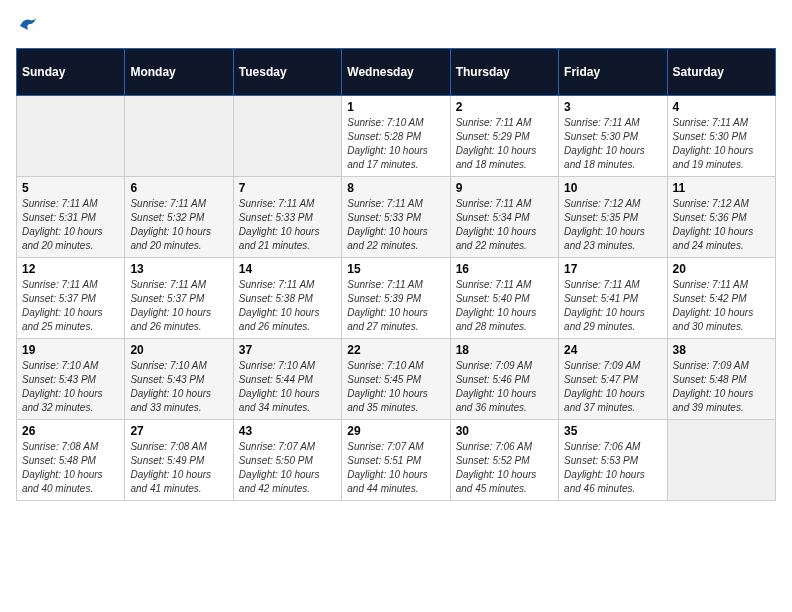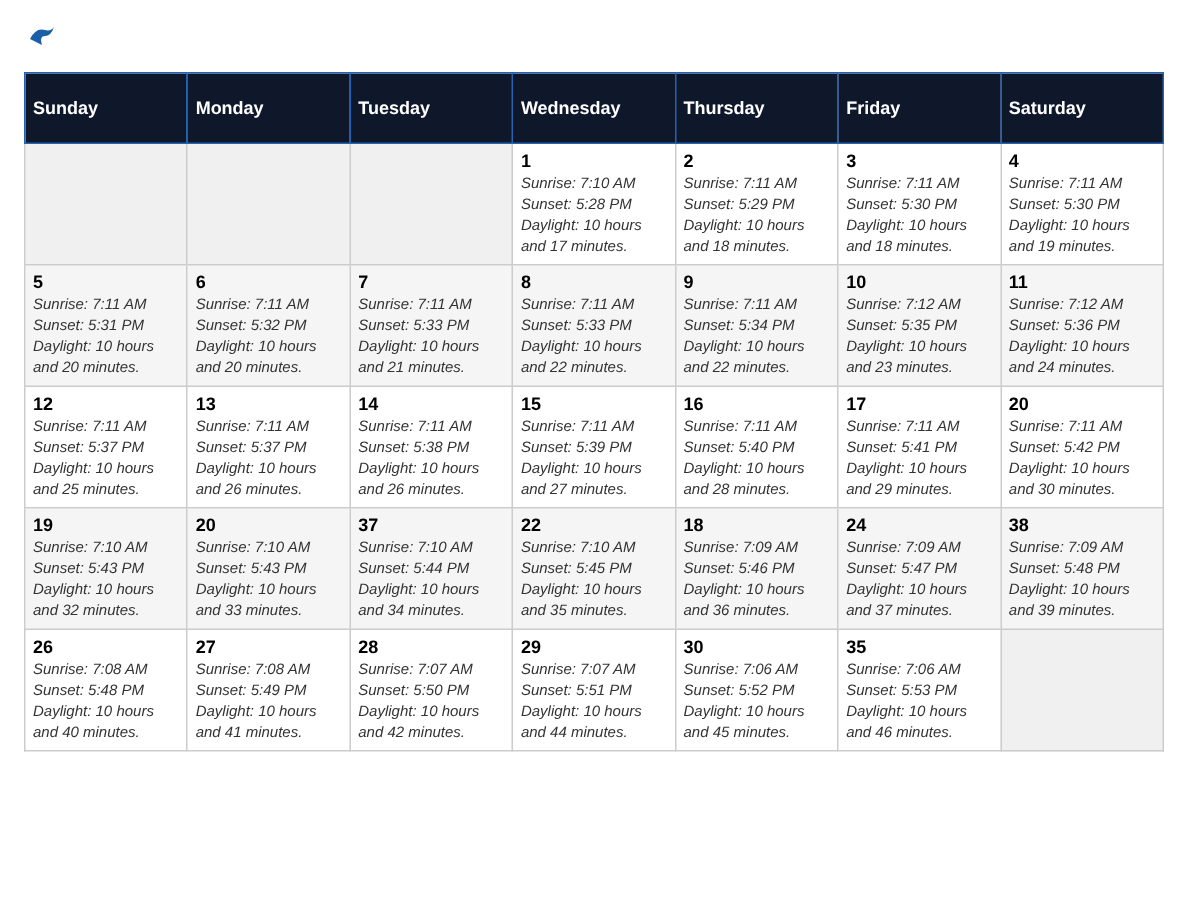--- a/index.html
+++ b/index.html
@@ -317,21 +317,21 @@
 and 40 minutes.</div>
         </td>
         <td>
           <div class="day-number">27</div>
           <div class="day-info" style="white-space: pre-line;">Sunrise: 7:08 AM
 Sunset: 5:49 PM
 Daylight: 10 hours
 and 41 minutes.</div>
         </td>
         <td>
-          <div class="day-number">28</div>
+          <div class="day-number">43</div>
           <div class="day-info" style="white-space: pre-line;">Sunrise: 7:07 AM
 Sunset: 5:50 PM
 Daylight: 10 hours
 and 42 minutes.</div>
         </td>
         <td>
           <div class="day-number">29</div>
           <div class="day-info" style="white-space: pre-line;">Sunrise: 7:07 AM
 Sunset: 5:51 PM
 Daylight: 10 hours

